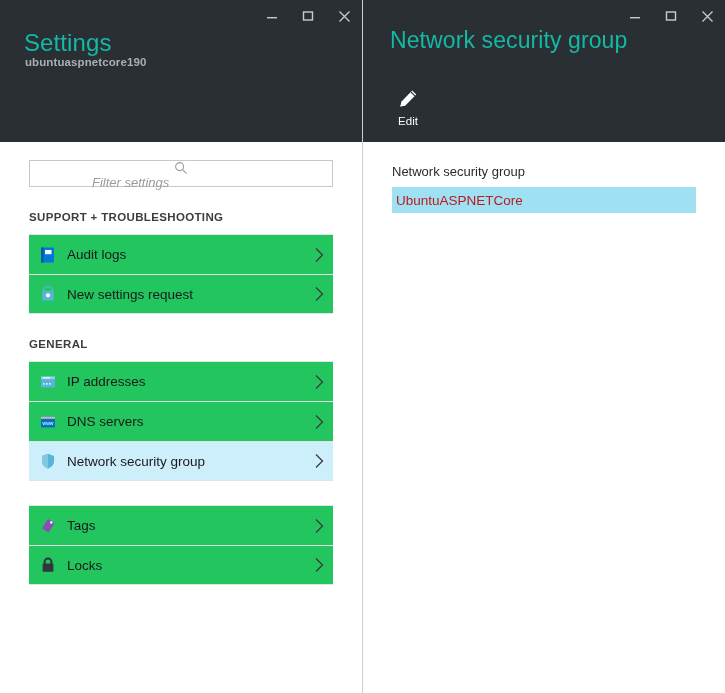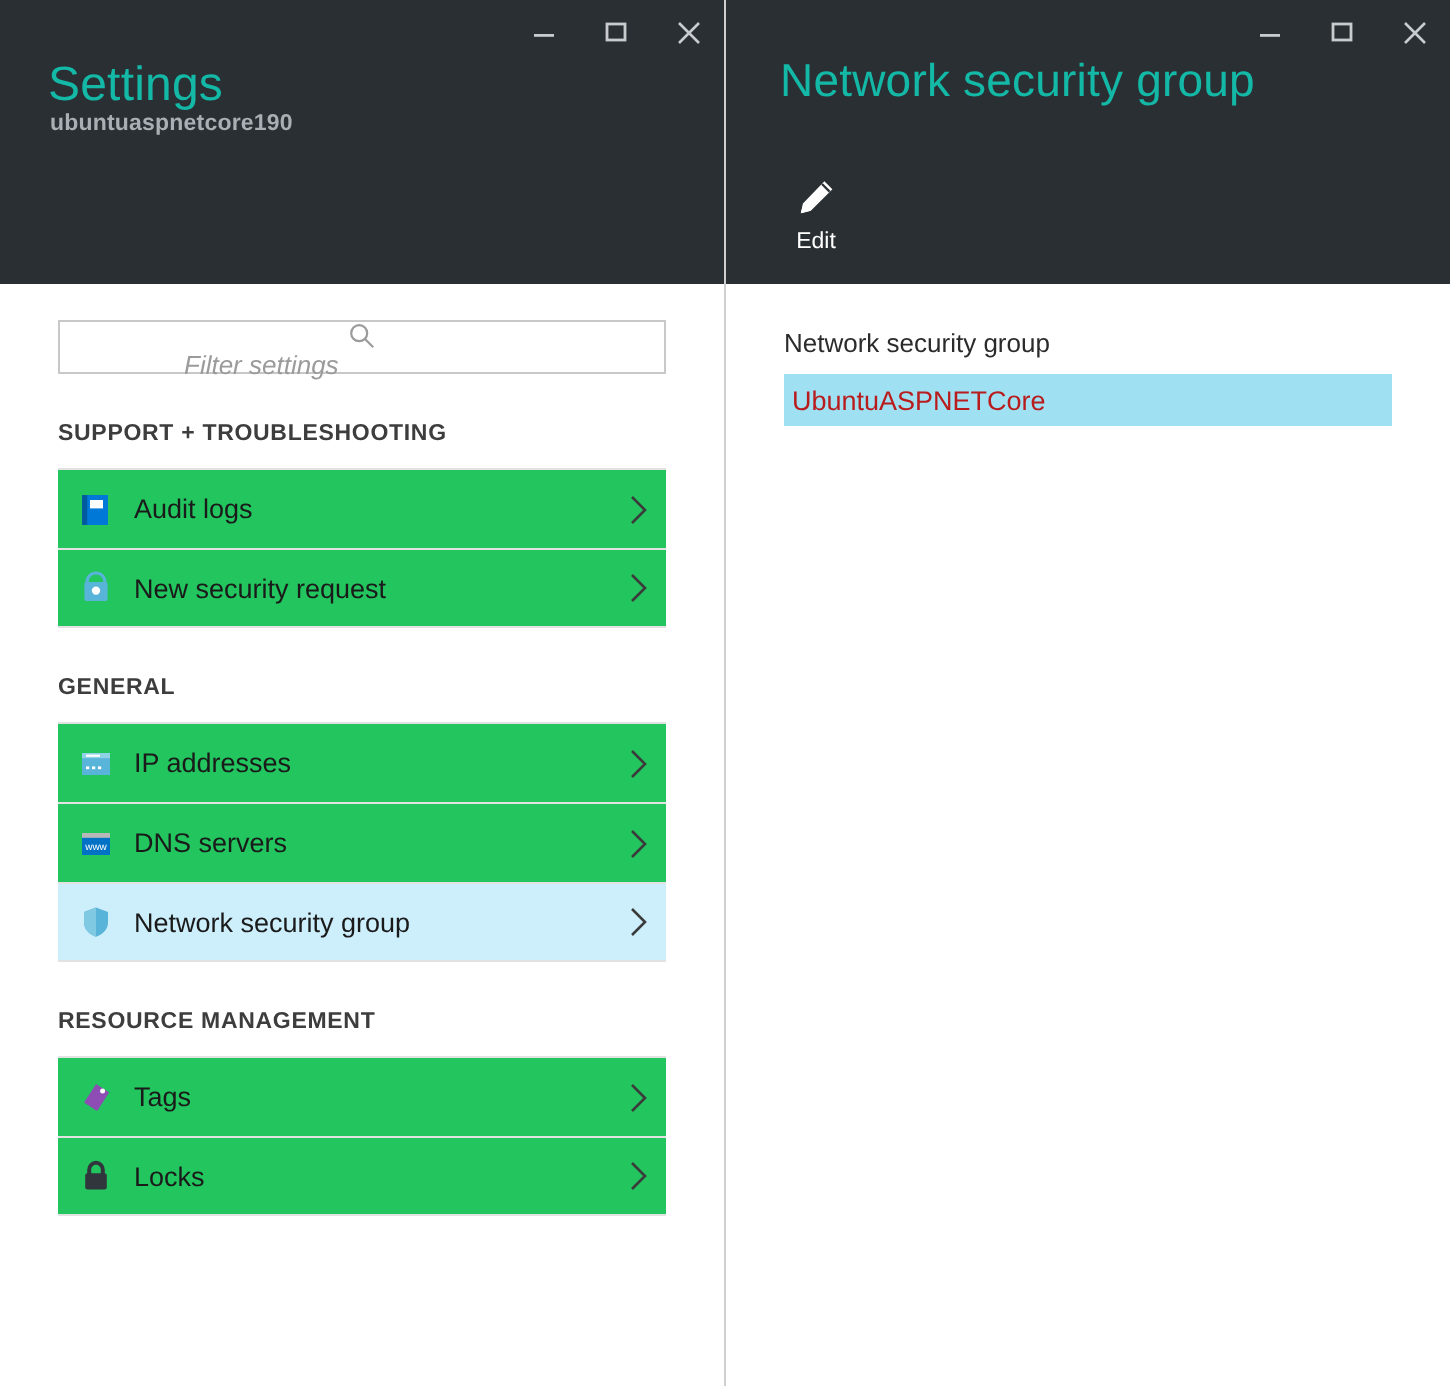--- a/index.html
+++ b/index.html
@@ -213,21 +213,21 @@
           </div>
 
           <div class="list-row">
             <span class="row-icon">
               <svg width="18" height="18" viewBox="0 0 18 18">
                 <path d="M4.5 6 A4.5 4.5 0 0 1 13.5 6" fill="none" stroke="#59b4d9" stroke-width="1.6"></path>
                 <rect x="3.2" y="6" width="11.6" height="9.5" rx="1" fill="#59b4d9"></rect>
                 <circle cx="9" cy="10.3" r="2.1" fill="#ffffff"></circle>
               </svg>
             </span>
-            <span class="row-label">New security request</span>
+            <span class="row-label">New settings request</span>
             <span class="row-chevron">
               <svg width="11" height="16" viewBox="0 0 11 16">
                   <path d="M2 1.5 L8.5 8 L2 14.5" fill="none" stroke="#3b3b3b" stroke-width="1.3"></path>
                 </svg>
             </span>
           </div>
 
         </div>
       </div>
 
@@ -283,21 +283,20 @@
               <svg width="11" height="16" viewBox="0 0 11 16">
                   <path d="M2 1.5 L8.5 8 L2 14.5" fill="none" stroke="#3b3b3b" stroke-width="1.3"></path>
                 </svg>
             </span>
           </div>
 
         </div>
       </div>
 
       <div class="section">
-        <div class="section-title">RESOURCE MANAGEMENT</div>
         <div class="list">
 
           <div class="list-row">
             <span class="row-icon">
               <svg width="18" height="18" viewBox="0 0 18 18">
                 <path d="M10.5 2.2 L16 7.7 L8.2 15.5 L2.7 10 Z" fill="#8e4cb5" transform="rotate(-12 9 9)"></path>
                 <circle cx="12.3" cy="5.5" r="1.25" fill="#ffffff"></circle>
               </svg>
             </span>
             <span class="row-label">Tags</span>

